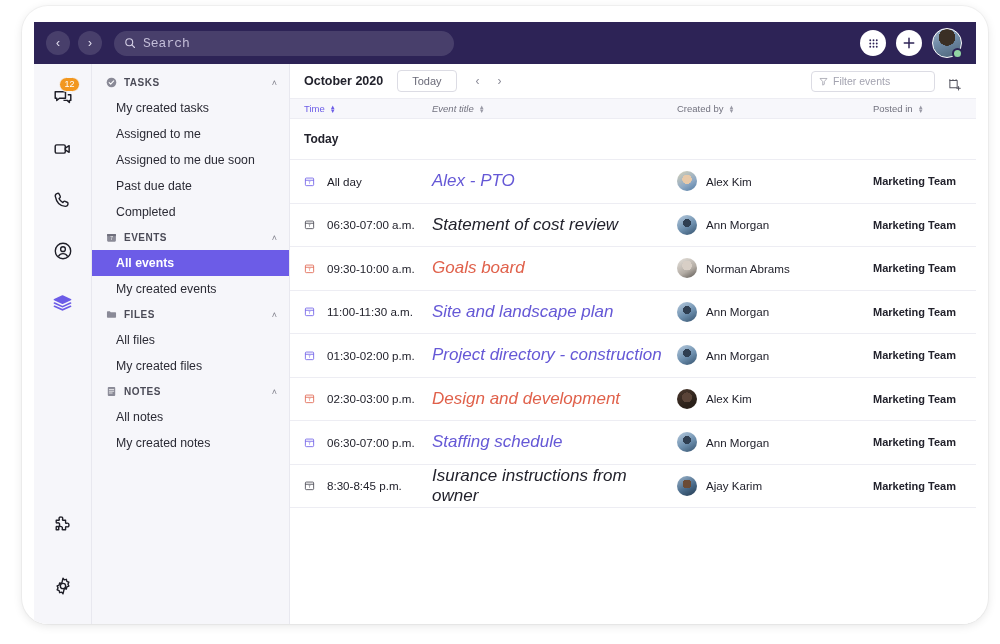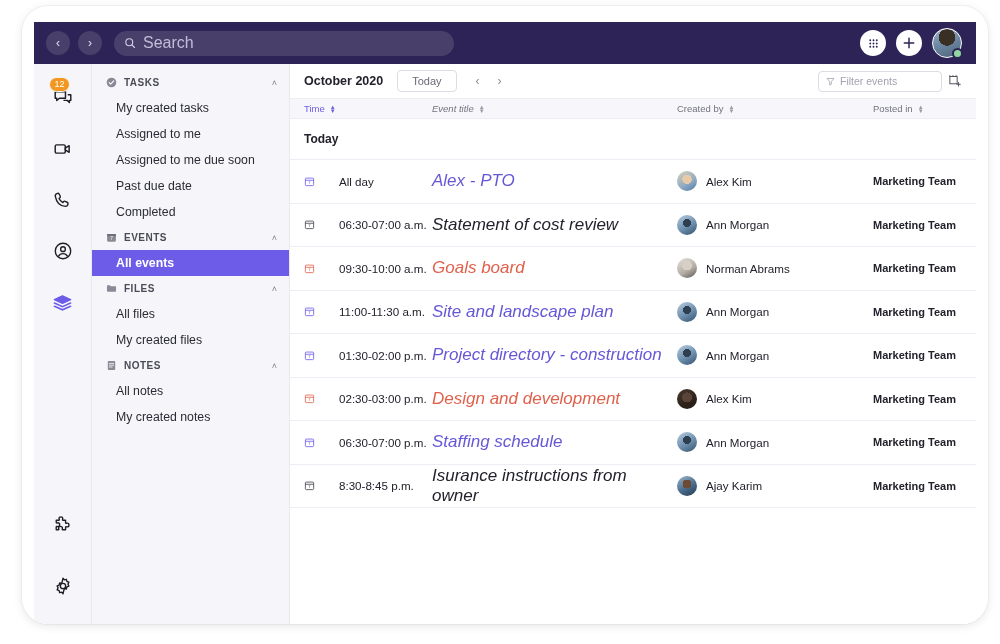--- a/index.html
+++ b/index.html
@@ -59,22 +59,22 @@
     width: 340px; height: 25px;
     background: rgba(255,255,255,0.13);
     border-radius: 13px;
     display: flex; align-items: center;
     padding: 0 10px;
     margin-left: 4px;
   }
   .searchbox .mag { margin-right: 7px; display: flex; }
   .search-input {
     background: transparent; border: 0; outline: 0;
-    color: #ffffff; font-size: 16px;
-    font-family: Liberation Sans, sans-serif;
+    color: #ffffff; font-size: 13px;
+    font-family: Liberation Mono, monospace;
     width: 100%;
   }
   .search-input::placeholder { color: #c3bdd8; }
   .topbar-right {
     position: absolute; right: 14px; top: 0; height: 42px;
     display: flex; align-items: center; gap: 10px;
   }
   .circle-btn {
     width: 26px; height: 26px; border-radius: 50%;
     background: #ffffff;
@@ -110,21 +110,21 @@
   }
   .rail-icon {
     width: 40px; height: 40px;
     display: flex; align-items: center; justify-content: center;
     margin-bottom: 11px;
     position: relative;
     cursor: pointer;
   }
   .rail-badge {
     position: absolute;
-    right: 13px; top: -1px;
+    right: 3px; top: -1px;
     background: #f2971f;
     color: #fff;
     font-size: 9px; font-weight: normal;
     border-radius: 9px;
     padding: 1px 4px;
     line-height: 11px;
     border: 1.5px solid #f6f6fa;
   }
   .rail-bottom {
     position: absolute; bottom: 18px;
@@ -194,21 +194,21 @@
   }
   .arrow-btn {
     width: 22px; height: 22px;
     display: flex; align-items: center; justify-content: center;
     color: #8a8a97; font-size: 12px;
     cursor: pointer; user-select: none;
   }
   .arrow-btn:first-of-type { margin-left: 10px; }
   .toolbar-right {
     margin-left: auto;
-    display: flex; align-items: center; gap: 6px;
+    display: flex; align-items: flex-end; gap: 13px;
   }
   .filter-box {
     width: 124px; height: 21px;
     border: 1px solid #dcdce4;
     border-radius: 4px;
     display: flex; align-items: center;
     padding: 0 7px;
     background: #fff;
   }
   .filter-input {
@@ -253,21 +253,21 @@
     font-size: 12px; font-weight: bold; color: #22222c;
     border-bottom: 1px solid #ededf3;
   }
   .row {
     display: flex; align-items: center;
     height: 43.5px;
     border-bottom: 1px solid #ededf3;
     cursor: pointer;
   }
   .cell { display: flex; align-items: center; font-size: 11.6px; color: #22222c; }
-  .cell.col-time { gap: 24px; }
+  .cell.col-time { gap: 12px; }
   .ev-title { font-size: 17px; }
   .ev-title.link-purple { color: #6558d6; }
   .ev-title.link-red { color: #e0614b; }
   .ev-title.plain { color: #22222c; }
   .person { display: flex; align-items: center; gap: 9px; }
   .pavatar {
     width: 20px; height: 20px; border-radius: 50%;
     flex: 0 0 auto; overflow: hidden;
   }
   .av-alexk {
@@ -417,20 +417,21 @@
             <svg width="11" height="11" viewBox="0 0 16 16">
               <rect x="1.6" y="3" width="12.8" height="11" rx="1.5" fill="#8a8a97"></rect>
               <rect x="1.6" y="3" width="12.8" height="3" fill="#6f6f7c"></rect>
               <text x="8" y="12" font-size="7" fill="#fff" text-anchor="middle" font-family="sans-serif">7</text>
             </svg>
           </span>
           <span class="sec-title">EVENTS</span>
           <span class="chev">˄</span>
         </div>
         <div class="nav-item active">All events</div>
+        <div class="nav-item">My created events</div>
 
         <div class="sec-head">
           <span class="sec-icon">
             <svg width="11" height="11" viewBox="0 0 16 16">
               <path d="M1.4 4.2c0-.6.5-1 1-1h3.2l1.3 1.4h6.7c.6 0 1 .5 1 1v6c0 .6-.4 1-1 1H2.4c-.5 0-1-.4-1-1z" fill="#8a8a97"></path>
             </svg>
           </span>
           <span class="sec-title">FILES</span>
           <span class="chev">˄</span>
         </div>

